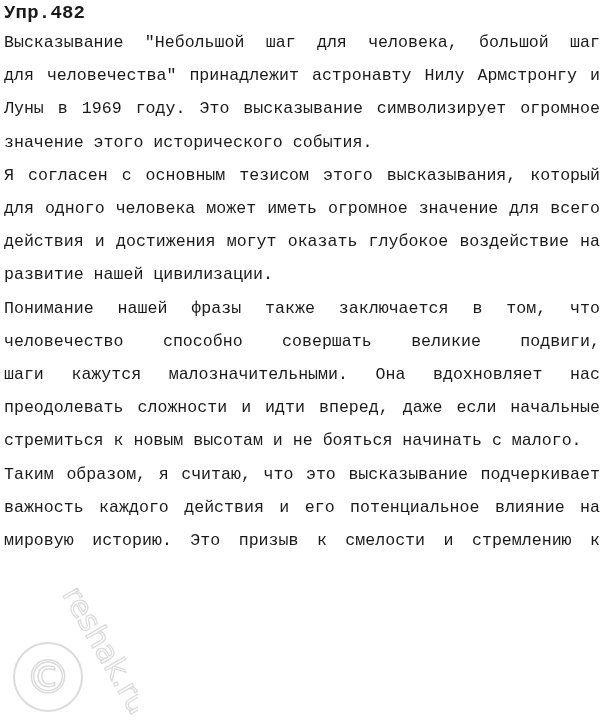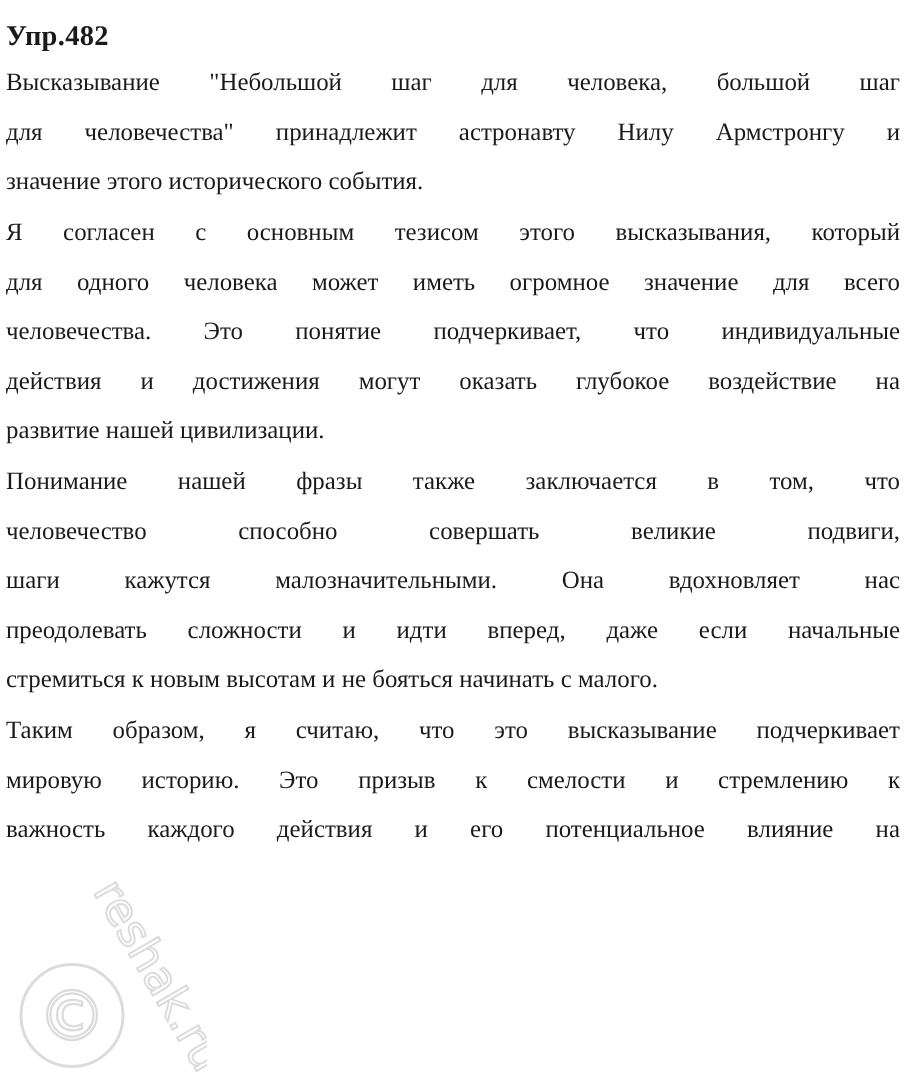--- a/index.html
+++ b/index.html
@@ -1,53 +1,53 @@
 <!DOCTYPE html>
 <html><head>
 <meta charset="utf-8">
 <style>
   html, body { margin:0; padding:0; background:#ffffff; }
   body { width:603px; height:727px; overflow:hidden; position:relative; }
-  .page { position:absolute; left:4px; top:0; width:596px; color:#1a1a1a; font-family:Liberation Serif, serif;margin-top:12px; }
+  .page { position:absolute; left:4px; top:0; width:596px; color:#1a1a1a; font-family:Liberation Mono, monospace; }
   .title { font-weight:bold; font-size:19px; line-height:26px; margin:0; padding-top:0; letter-spacing:0.2px; }
   .para { margin:0; font-size:16.6px; line-height:33.2px; text-align:justify; text-align-last:left; }
   .line { display:block; text-align:justify; text-align-last:justify; white-space:nowrap; }
   .line.last { text-align-last:left; }
   .watermark { position:absolute; left:8px; top:585px; width:130px; height:140px; pointer-events:none; opacity:0.35; }
 </style>
 </head>
 <body>
 
 <div class="page">
   <h1 class="title">Упр.482</h1>
 
   <div id="paras">
       <p class="para">
         <span class="line">Высказывание "Небольшой шаг для человека, большой шаг</span>
         <span class="line">для человечества" принадлежит астронавту Нилу Армстронгу и</span>
+        <span class="line">Луны в 1969 году. Это высказывание символизирует огромное</span>
         <span class="line last">значение этого исторического события.</span>
       </p>
       <p class="para">
         <span class="line">Я согласен с основным тезисом этого высказывания, который</span>
         <span class="line">для одного человека может иметь огромное значение для всего</span>
-        <span class="line">человечества. Это понятие подчеркивает, что индивидуальные</span>
         <span class="line">действия и достижения могут оказать глубокое воздействие на</span>
         <span class="line last">развитие нашей цивилизации.</span>
       </p>
       <p class="para">
         <span class="line">Понимание нашей фразы также заключается в том, что</span>
         <span class="line">человечество способно совершать великие подвиги,</span>
         <span class="line">шаги кажутся малозначительными. Она вдохновляет нас</span>
         <span class="line">преодолевать сложности и идти вперед, даже если начальные</span>
         <span class="line last">стремиться к новым высотам и не бояться начинать с малого.</span>
       </p>
       <p class="para">
         <span class="line">Таким образом, я считаю, что это высказывание подчеркивает</span>
+        <span class="line">важность каждого действия и его потенциальное влияние на</span>
         <span class="line">мировую историю. Это призыв к смелости и стремлению к</span>
-        <span class="line">важность каждого действия и его потенциальное влияние на</span>
       </p>
     </div>
 </div>
 
 <svg class="watermark" viewBox="0 0 130 140">
   <circle cx="40" cy="92" r="34" fill="none" stroke="#9a9a9a" stroke-width="2"></circle>
   <text x="40" y="108" text-anchor="middle" font-family="DejaVu Sans, sans-serif" font-size="46" fill="none" stroke="#9a9a9a" stroke-width="1.5">©</text>
   <text x="30" y="30" font-family="DejaVu Sans, sans-serif" font-size="30" fill="none" stroke="#9a9a9a" stroke-width="1.3" transform="rotate(60 60 40)">reshak.ru</text>
 </svg>
 

